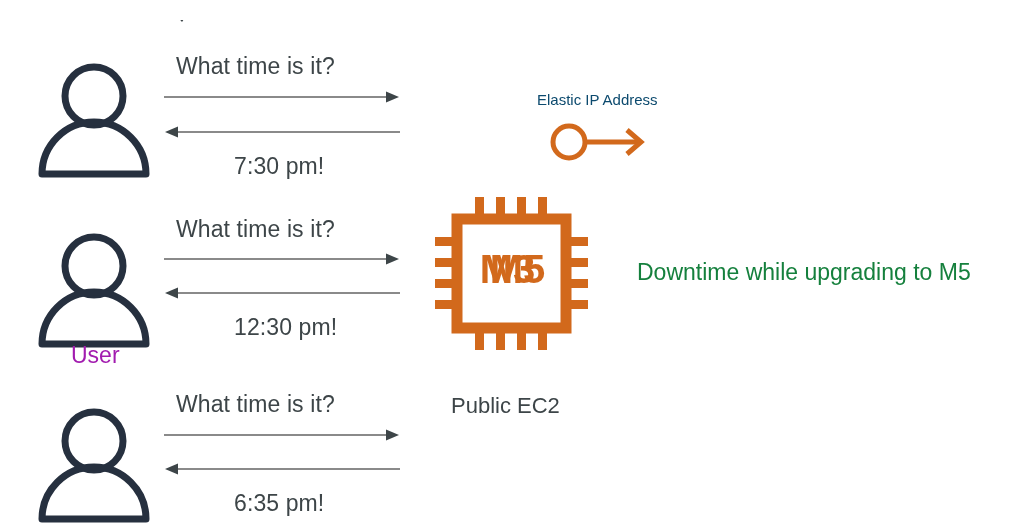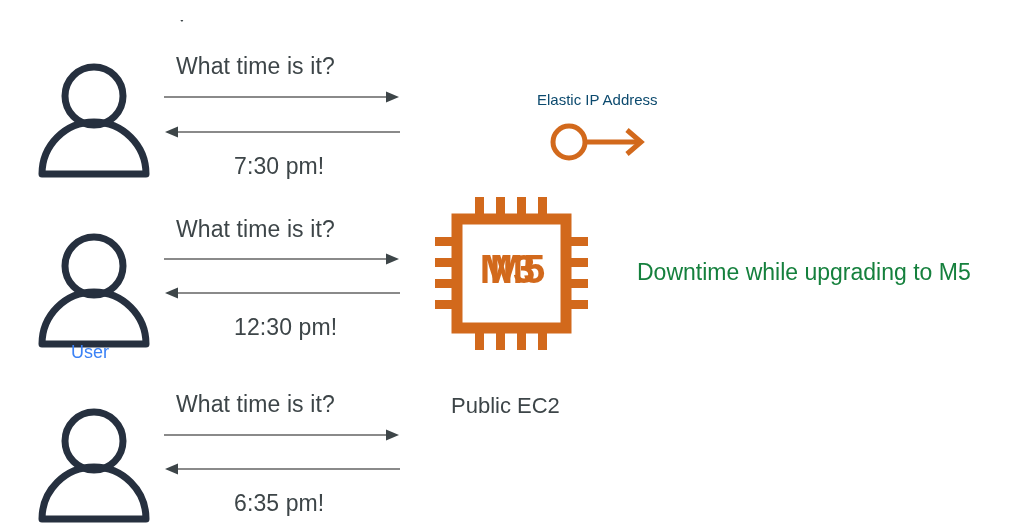--- a/index.html
+++ b/index.html
@@ -27,22 +27,22 @@
     white-space: nowrap;
     letter-spacing: 0.1px;
   }
   .a-label {
     font-size: 23px;
     color: #3d4548;
     white-space: nowrap;
     letter-spacing: 0.1px;
   }
   .user-label {
-    font-size: 18px;
-    color: #3b82f6;
+    font-size: 23px;
+    color: #a21caf;
     white-space: nowrap;
   }
   .ec2-label {
     font-size: 22px;
     color: #3d4548;
     white-space: nowrap;
   }
   .eip-label {
     font-size: 15px;
     color: #0c4a6e;

